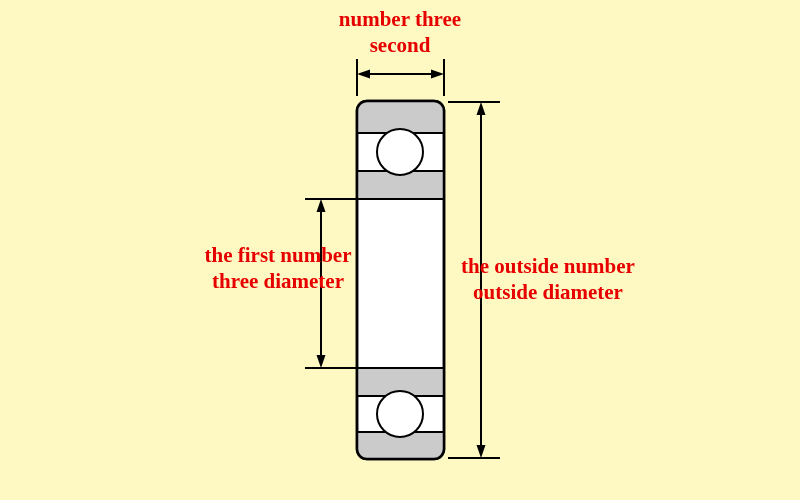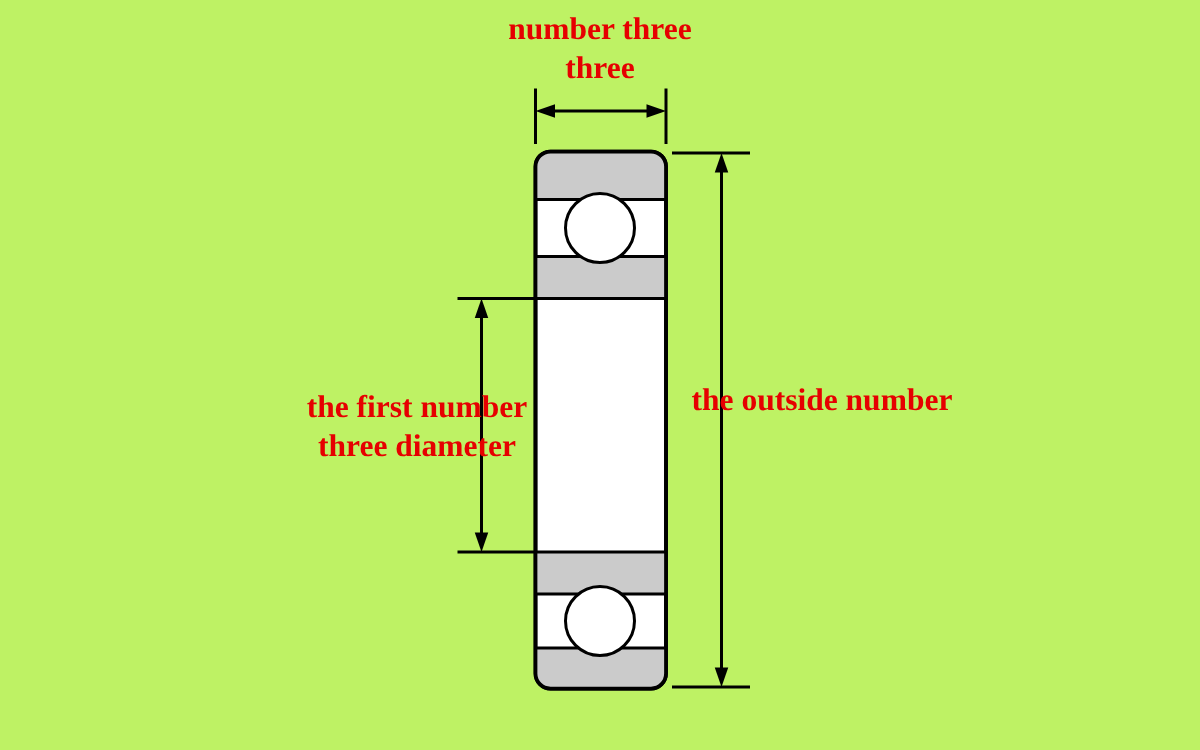--- a/index.html
+++ b/index.html
@@ -4,40 +4,40 @@
 <style>
   html, body {
     margin: 0;
     padding: 0;
     background: #ffffff;
   }
   .stage {
     position: relative;
     width: 800px;
     height: 500px;
-    background: #bef264;
+    background: #fef9c3;
     overflow: hidden;
     font-family: "Liberation Serif", "DejaVu Serif", serif;
   }
   .stage svg {
     position: absolute;
     left: 0;
     top: 0;
   }
   .label {
     position: absolute;
     text-align: center;
     font-weight: bold;
     font-size: 21px;
     line-height: 26px;
     color: #e60000;
     white-space: nowrap;
   }
   .label-width   { left: 290px; top: 6px;   width: 220px; }
-  .label-inside  { left: 168px; top: 258px; width: 220px; }
+  .label-inside  { left: 168px; top: 242px; width: 220px; }
   .label-outside { left: 438px; top: 253px; width: 220px; }
 </style>
 </head>
 <body>
 
 <div class="stage">
 
   <svg width="800" height="500" viewBox="0 0 800 500">
     <defs>
       <clipPath id="bearingClip">
@@ -88,25 +88,26 @@
       <line x1="305" y1="199" x2="356" y2="199" stroke="#000000" stroke-width="2"></line>
       <line x1="305" y1="368" x2="356" y2="368" stroke="#000000" stroke-width="2"></line>
       <line x1="321" y1="209" x2="321" y2="358" stroke="#000000" stroke-width="2"></line>
       <polygon points="321,199 316.5,212 325.5,212" fill="#000000"></polygon>
       <polygon points="321,368 316.5,355 325.5,355" fill="#000000"></polygon>
     </g>
   </svg>
 
   <div class="label label-width">
     <div>number three</div>
-    <div>three</div>
+    <div>second</div>
   </div>
 
   <div class="label label-inside">
     <div>the first number</div>
     <div>three diameter</div>
   </div>
 
   <div class="label label-outside">
     <div>the outside number</div>
+    <div>outside diameter</div>
   </div>
 
 </div>
 
 </body></html>

